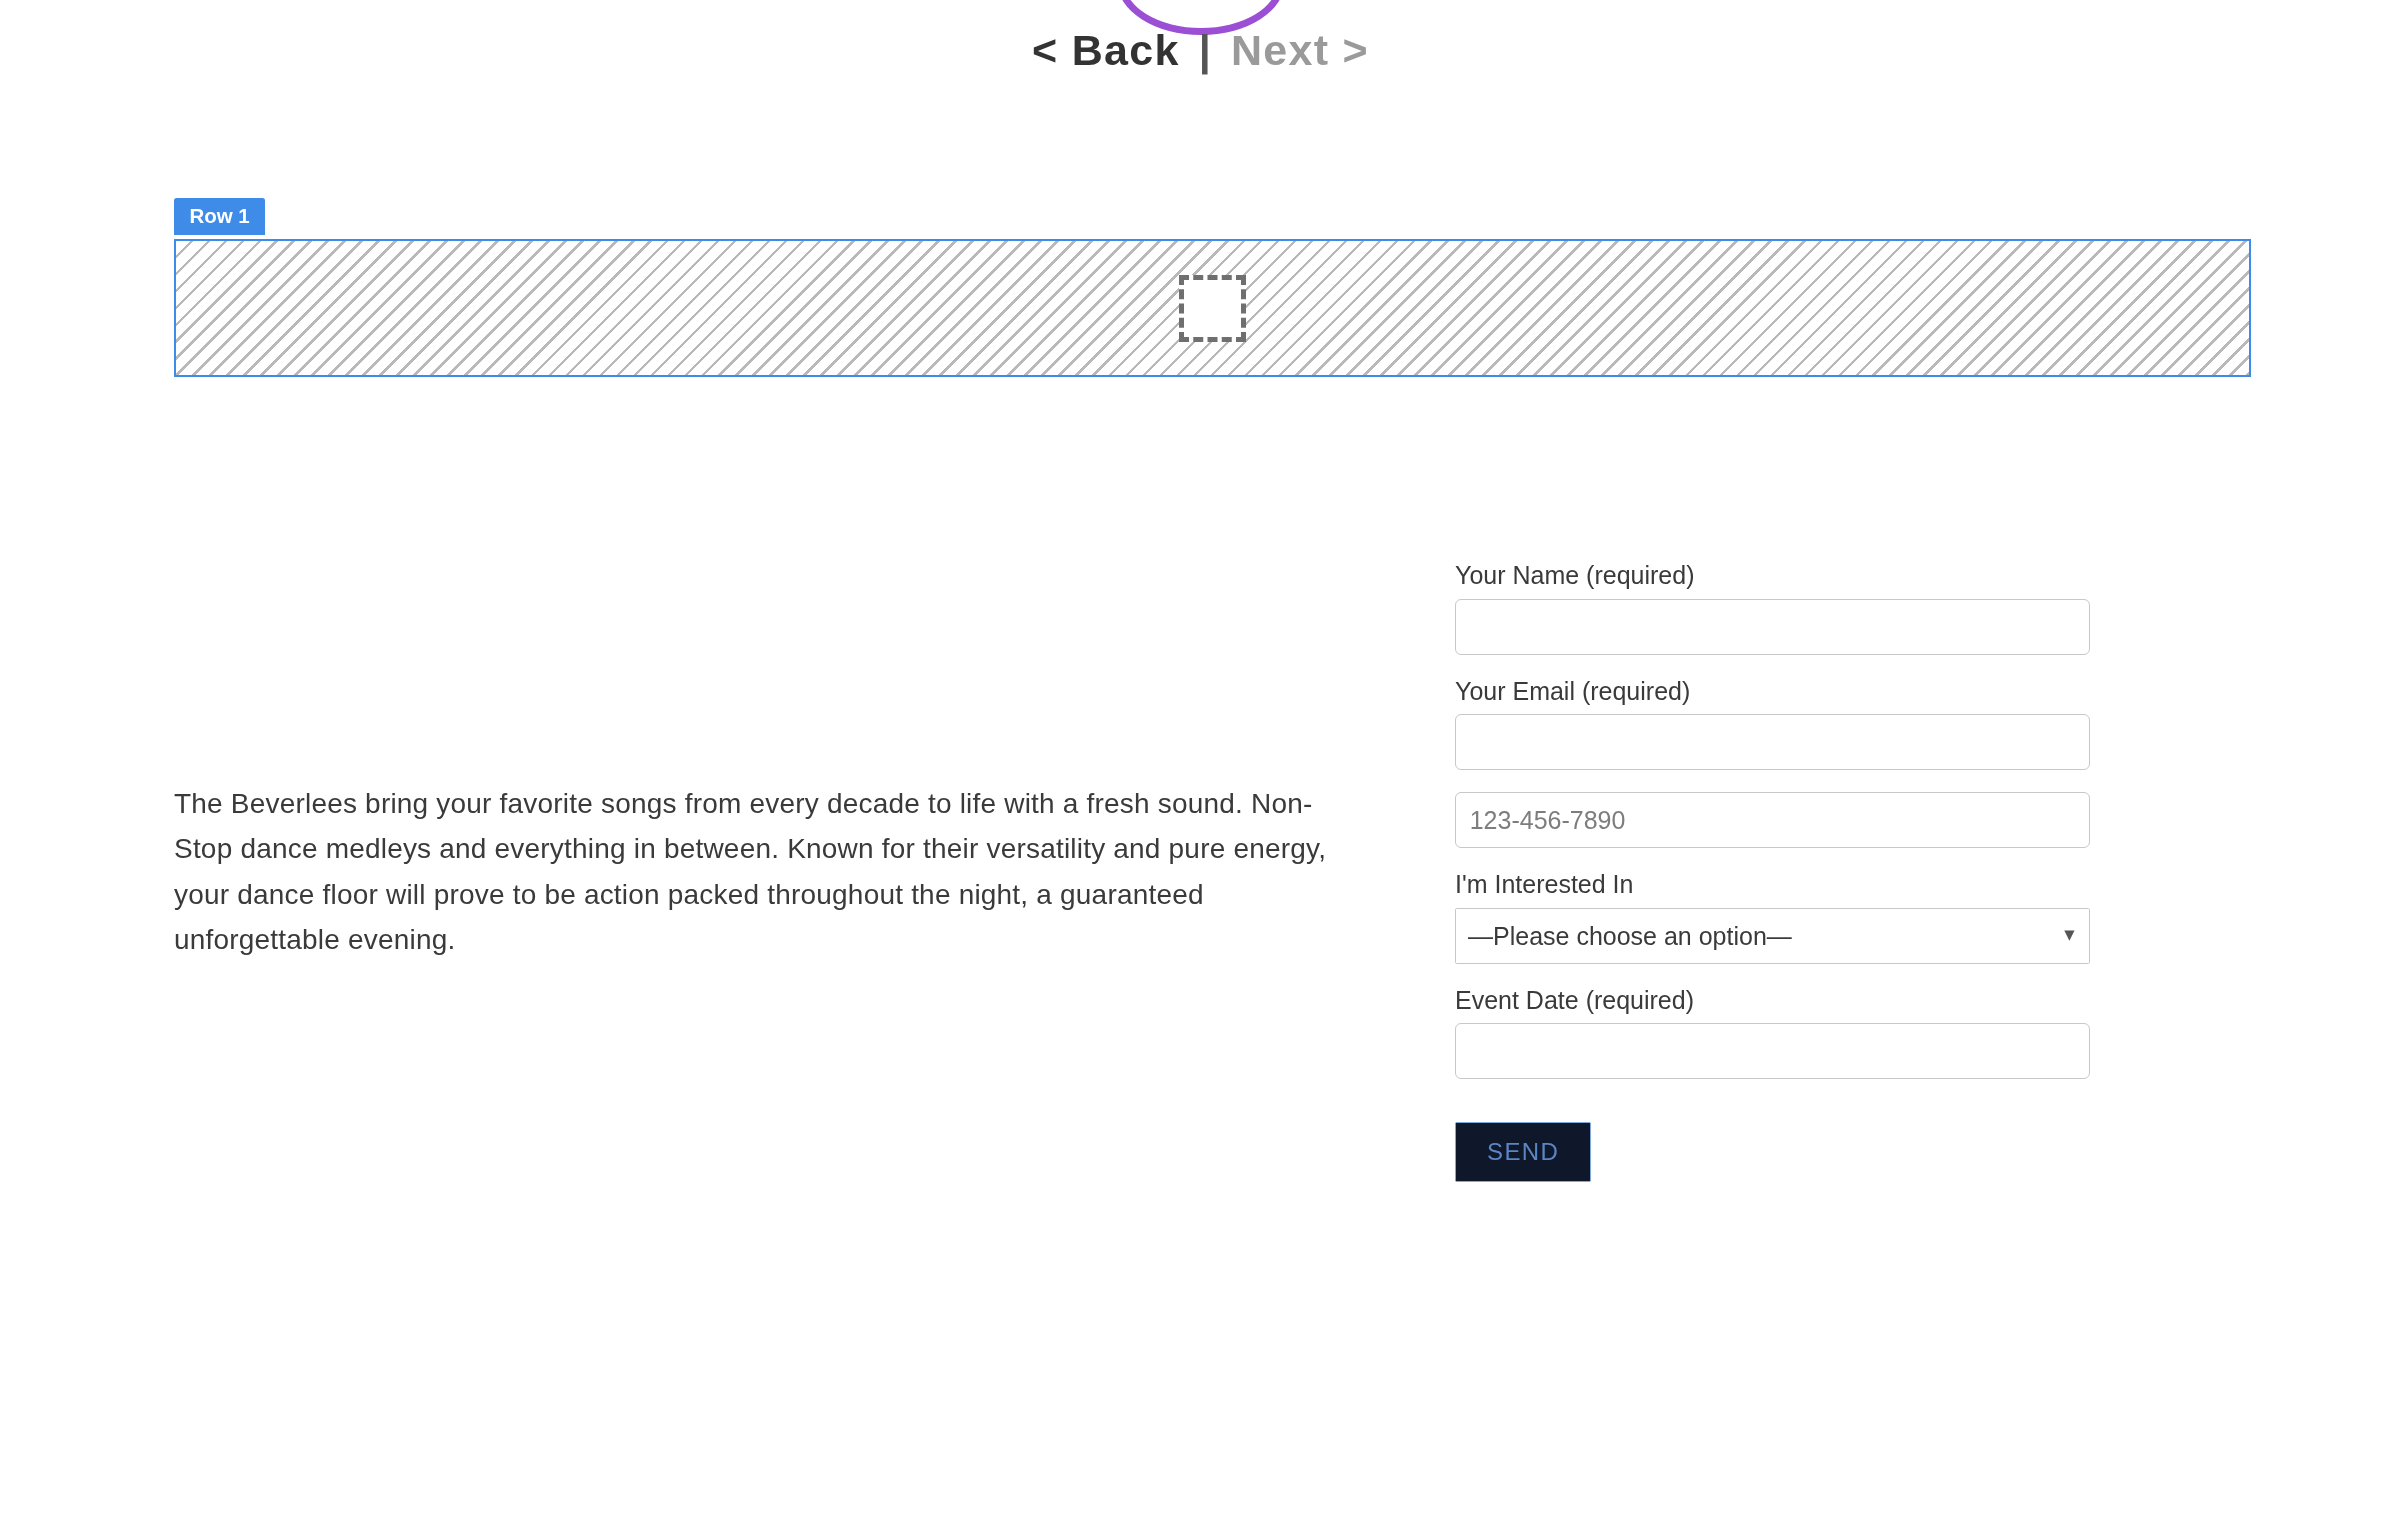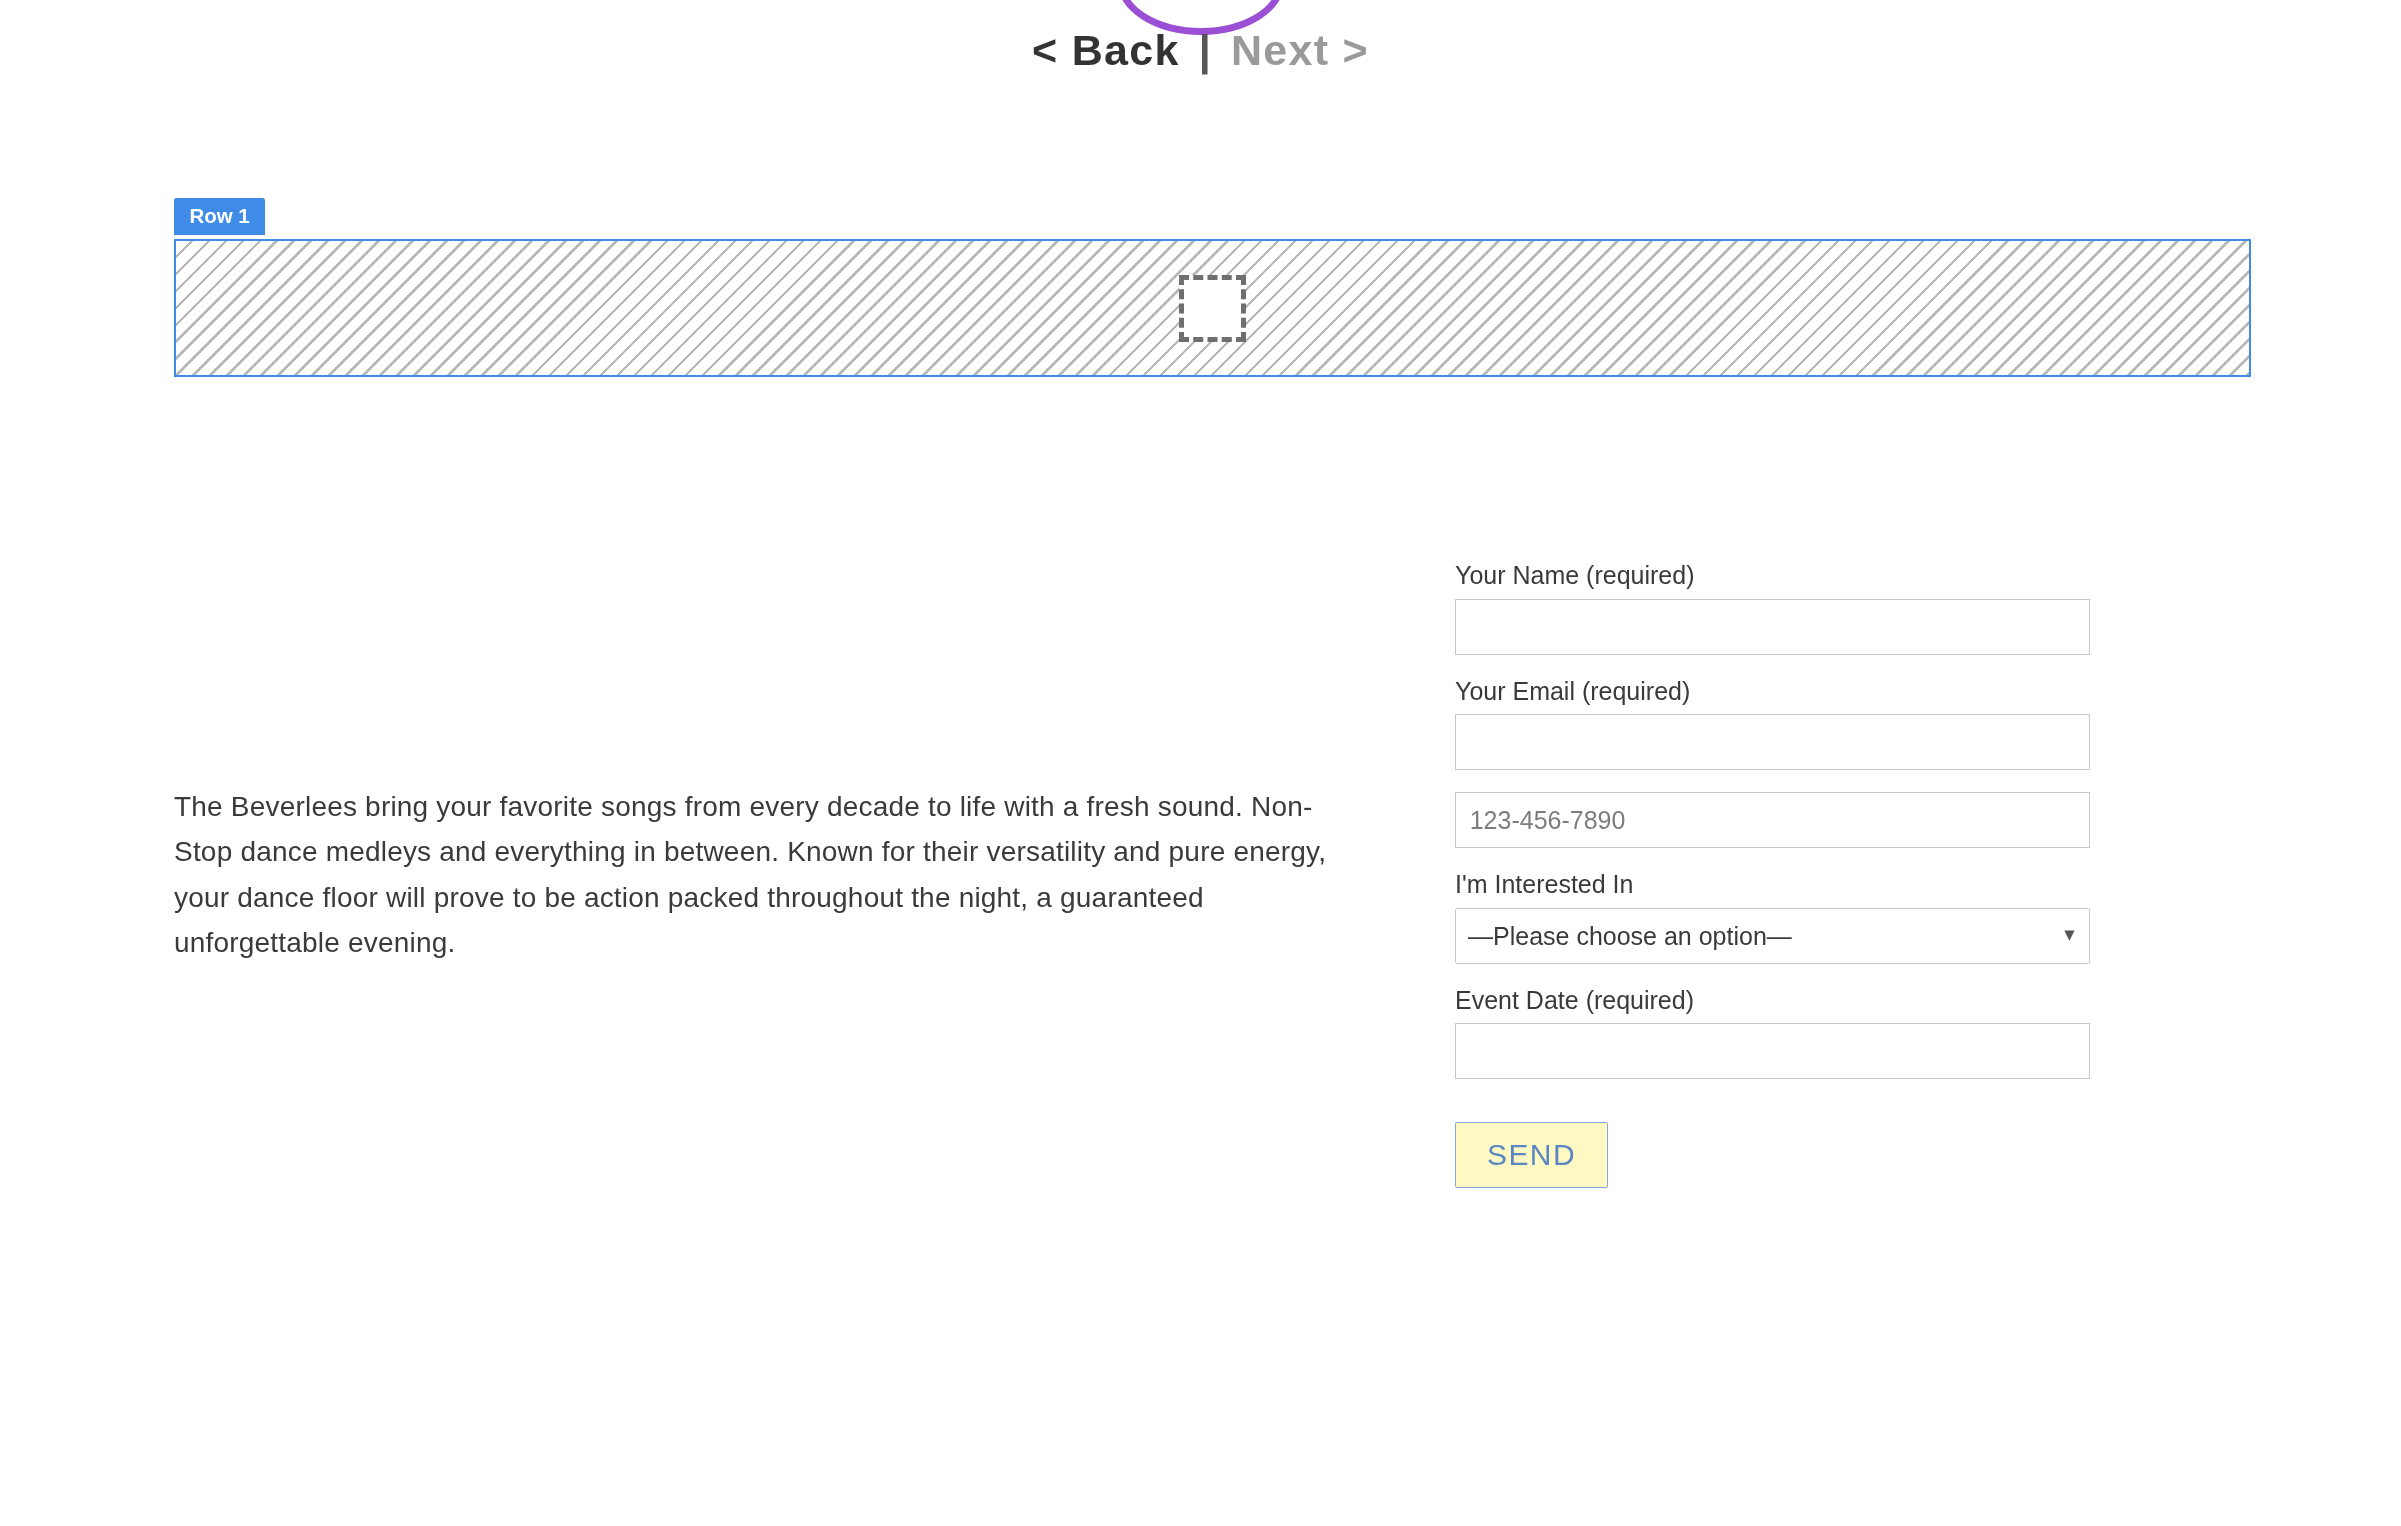--- a/index.html
+++ b/index.html
@@ -137,21 +137,21 @@
     display: block;
     font-size: 25px;
     color: #3a3a3a;
     margin-bottom: 8.5px;
   }
   .field input[type="text"] {
     width: 100%;
     box-sizing: border-box;
     height: 56px;
     border: 1.7px solid #c8c8c8;
-    border-radius: 0;
+    border-radius: 6px;
     font-size: 25px;
     font-family: "Liberation Sans", sans-serif;
     color: #3a3a3a;
     padding: 0 13.7px;
     background: #ffffff;
     outline: none;
   }
   .field input[type="text"]::placeholder {
     color: #7d7d7d;
   }
@@ -180,23 +180,23 @@
     transform: translateY(-60%);
     pointer-events: none;
     color: #555555;
     font-size: 20.5px;
     line-height: 1;
   }
   .send-btn {
     margin-top: 20.5px;
     display: inline-block;
     border: 1.7px solid #7fa9dd;
-    background: #fef9c3;
+    background: #0f172a;
     color: #5b86c4;
-    font-size: 30px;
+    font-size: 24px;
     letter-spacing: 1.4px;
     font-family: "Liberation Sans", sans-serif;
     padding: 15.4px 31px;
     border-radius: 1.7px;
     cursor: pointer;
   }
 </style>
 </head>
 <body>
 

